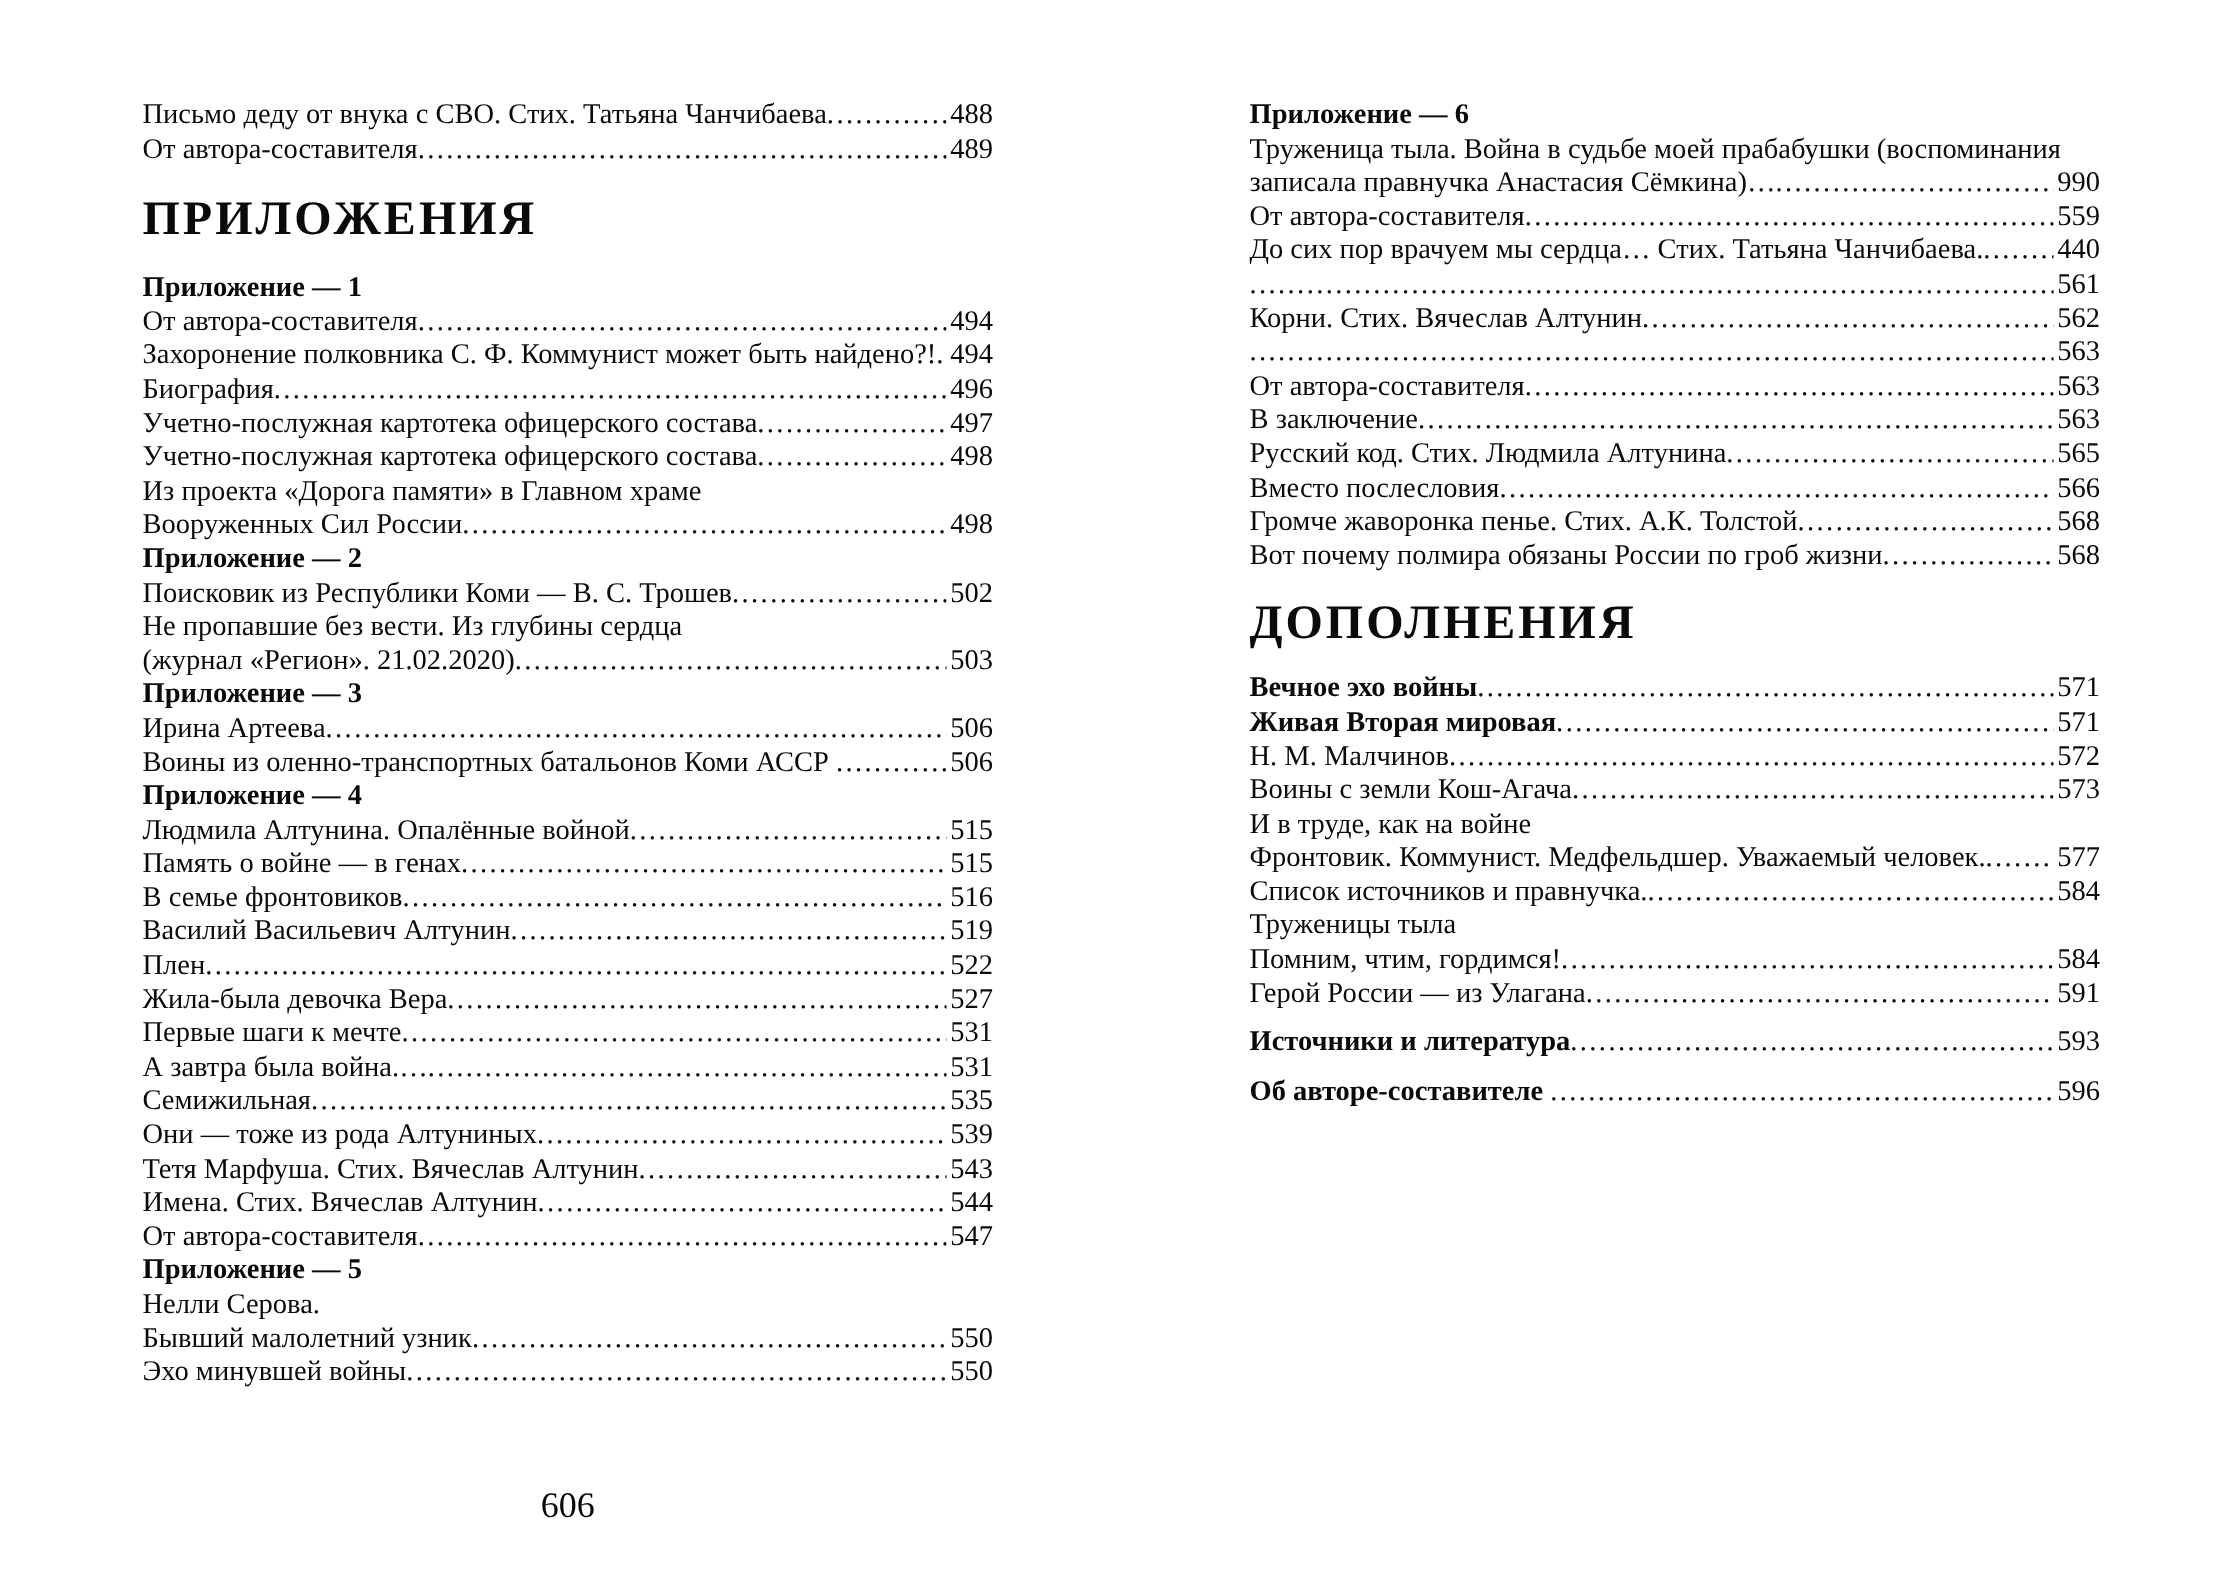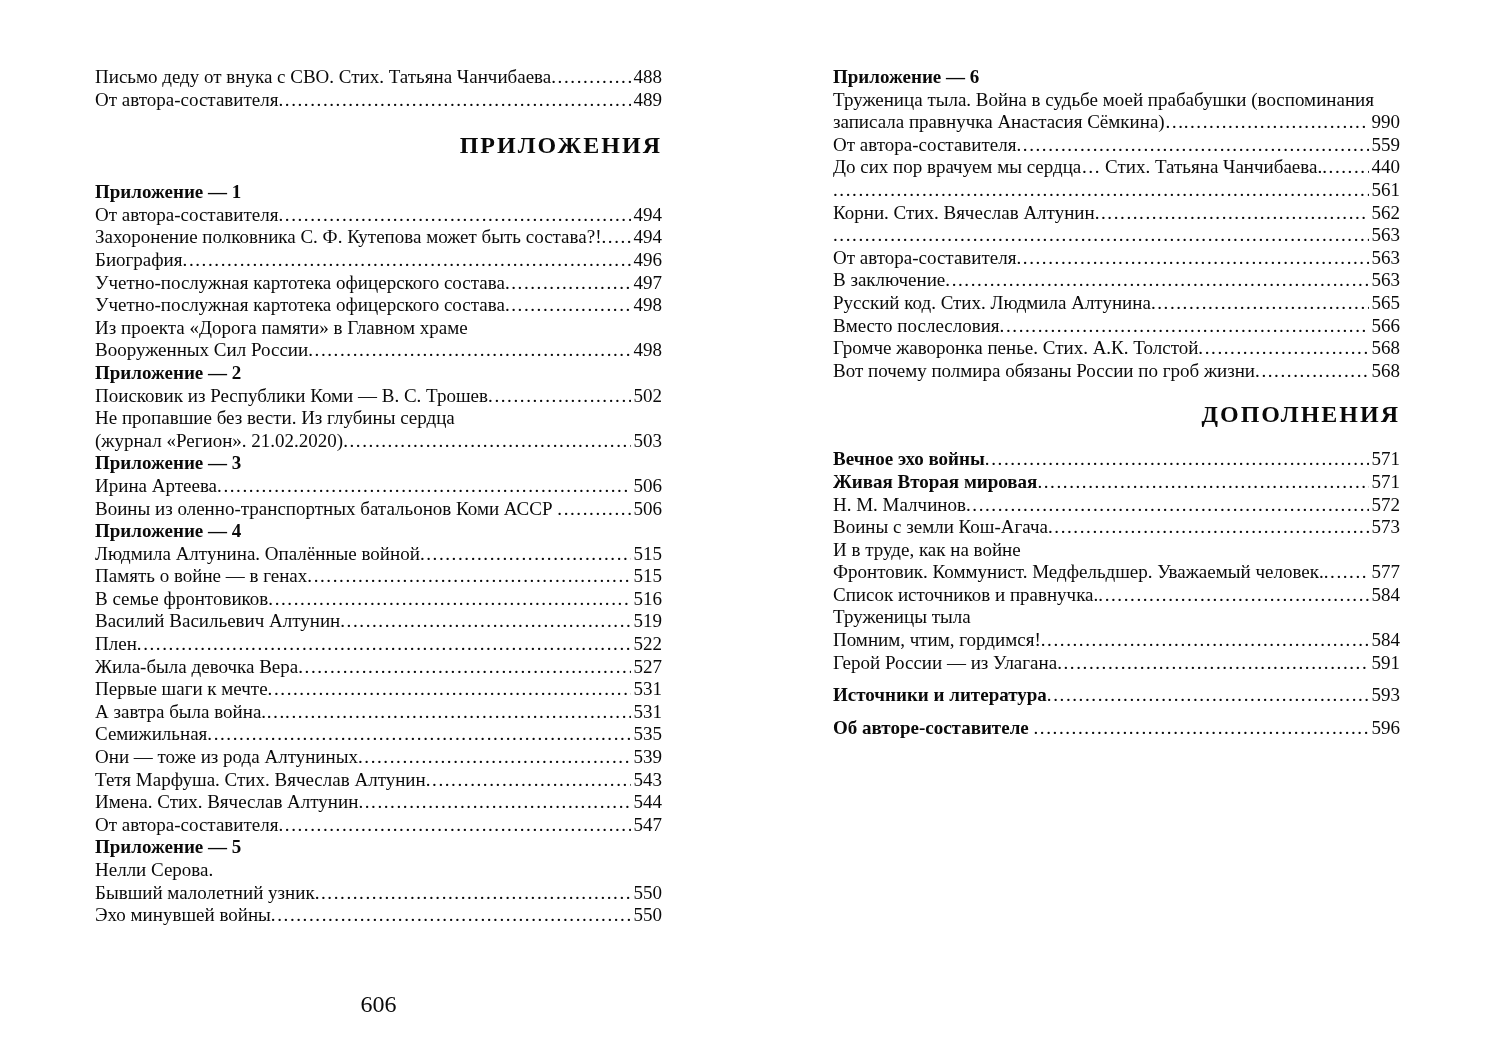--- a/index.html
+++ b/index.html
@@ -17,21 +17,21 @@
   }
   .toc-row.gap{margin-top:10px;align-items:flex-end;}
   .title{flex:0 0 auto;white-space:pre;}
   .t-section .title,.t-bold .title{font-weight:bold;}
   .leader{
     flex:1 1 auto;overflow:hidden;white-space:nowrap;
     letter-spacing:1.6px;min-width:6px;
   }
   .page{flex:0 0 auto;padding-left:3px;text-align:right;}
   .col-heading{
-    text-align:right;font-weight:bold;font-size:24px;line-height:30px;
+    text-align:left;font-weight:bold;font-size:32px;line-height:30px;
     letter-spacing:2px;
   }
   .col-left .col-heading{margin:19px 0 21px 0;}
   .col-right .col-heading{margin:17px 0 19px 0;}
   .folio{
     position:absolute;left:95px;top:993px;width:567px;
     text-align:center;font-size:24px;line-height:22px;
   }
 </style>
 </head>
@@ -51,21 +51,21 @@
     <div class="col-heading">ПРИЛОЖЕНИЯ</div>
     <div class="toc-row t-section">
       <span class="title">Приложение — 1</span>
     </div>
     <div class="toc-row">
       <span class="title">От автора-составителя</span>
       <span class="leader">........................................................................................................................................................................................................</span>
       <span class="page">494</span>
     </div>
     <div class="toc-row">
-      <span class="title">Захоронение полковника С. Ф. Кутепова может быть состава?!</span>
+      <span class="title">Захоронение полковника С. Ф. Коммунист может быть найдено?!</span>
       <span class="leader">........................................................................................................................................................................................................</span>
       <span class="page">494</span>
     </div>
     <div class="toc-row">
       <span class="title">Биография</span>
       <span class="leader">........................................................................................................................................................................................................</span>
       <span class="page">496</span>
     </div>
     <div class="toc-row">
       <span class="title">Учетно-послужная картотека офицерского состава</span>

